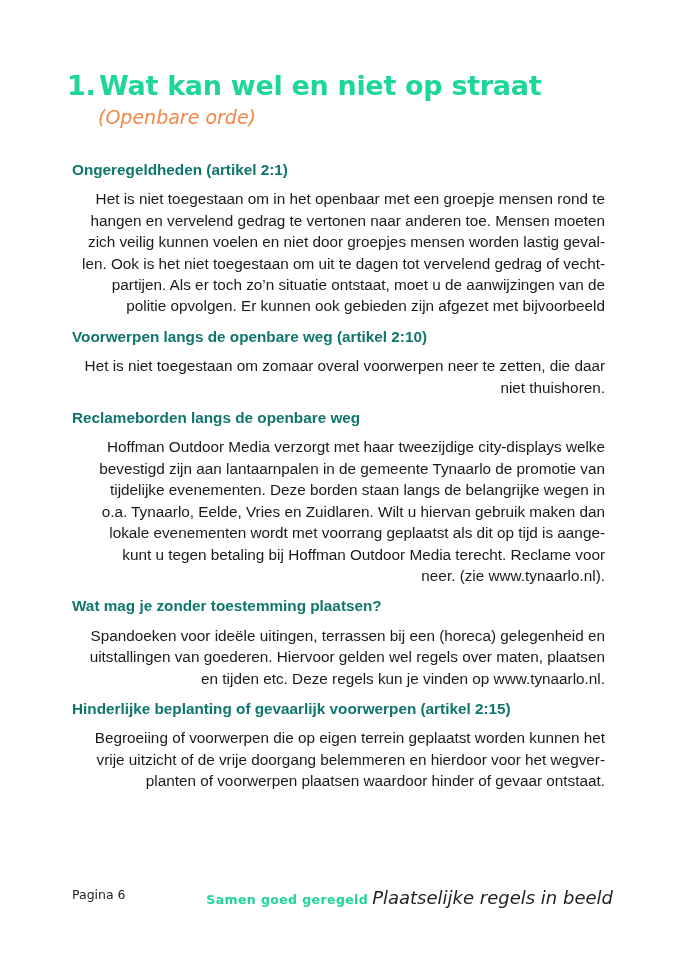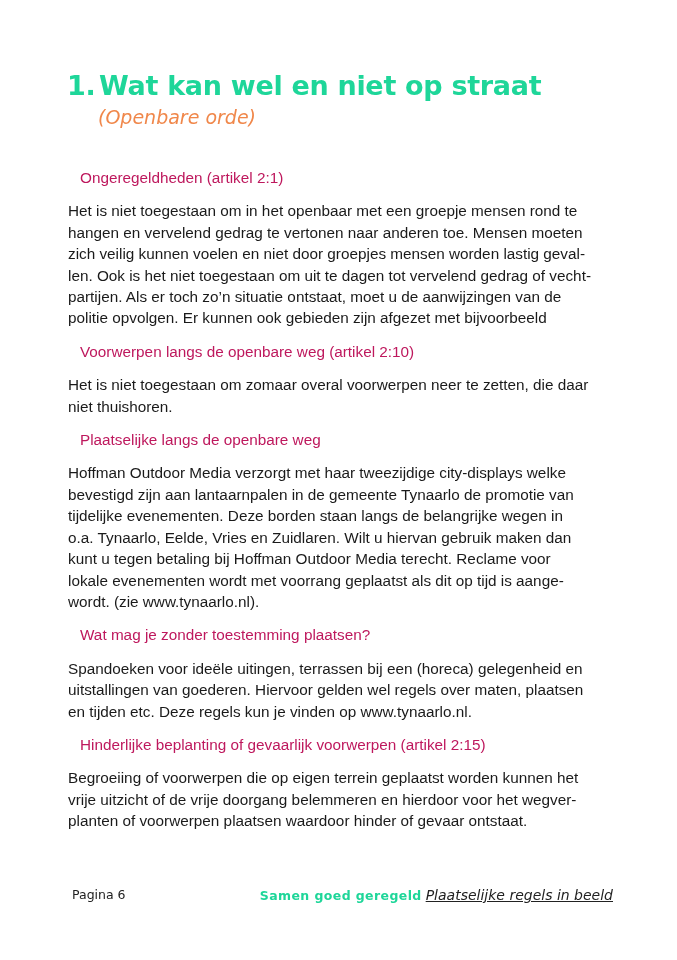--- a/index.html
+++ b/index.html
@@ -16,32 +16,32 @@
     font-family: "DejaVu Sans", sans-serif; font-style: italic;
     font-size: 19px; color: #f0874a; white-space: nowrap;
   }
   .content {
     position: absolute; left: 68px; top: 155px; width: 545px;
     font-family: "Liberation Sans", sans-serif; font-size: 15.3px;
     line-height: 21.4px; color: #1a1a1a;
   }
   .section { margin-bottom: 9px; }
   .section h2 {
-    margin: 12px; font-size: 15.3px; font-weight: normal; line-height: 21.4px; color: #be185d;
+    margin: 4px; font-size: 15.3px; font-weight: bold; line-height: 21.4px; color: #0f766e;
   }
-  .section p { margin: 0; }
+  .section p { margin: 8px; text-align: right; }
   .line { display: block; white-space: nowrap; }
   .footer {
     position: absolute; left: 72px; top: 887px; width: 545px; height: 20px;
     font-family: "DejaVu Sans", sans-serif; font-size: 12.5px; color: #222;
   }
   .footer .page-num { position: absolute; left: 0; top: 0; }
   .footer .right { position: absolute; right: 4px; top: 0; white-space: nowrap; }
   .footer .brand { color: #1ed699; font-weight: bold; letter-spacing: 0.4px; }
-  .footer .tagline { font-style: italic; font-size: 14px; text-decoration: underline; }
+  .footer .tagline { font-style: italic; font-size: 18px; }
 </style>
 </head>
 <body>
 
 <div class="page">
 
   <div class="title">
     <span class="num">1.</span><span>Wat kan wel en niet op straat</span>
   </div>
   <div class="subtitle">(Openbare orde)</div>
@@ -59,29 +59,29 @@
         </p>
       </div>
       <div class="section">
         <h2>Voorwerpen langs de openbare weg (artikel 2:10)</h2>
         <p>
           <span class="line">Het is niet toegestaan om zomaar overal voorwerpen neer te zetten, die daar</span>
           <span class="line">niet thuishoren.</span>
         </p>
       </div>
       <div class="section">
-        <h2>Plaatselijke langs de openbare weg</h2>
+        <h2>Reclameborden langs de openbare weg</h2>
         <p>
           <span class="line">Hoffman Outdoor Media verzorgt met haar tweezijdige city-displays welke</span>
           <span class="line">bevestigd zijn aan lantaarnpalen in de gemeente Tynaarlo de promotie van</span>
           <span class="line">tijdelijke evenementen. Deze borden staan langs de belangrijke wegen in</span>
           <span class="line">o.a. Tynaarlo, Eelde, Vries en Zuidlaren. Wilt u hiervan gebruik maken dan</span>
+          <span class="line">lokale evenementen wordt met voorrang geplaatst als dit op tijd is aange-</span>
           <span class="line">kunt u tegen betaling bij Hoffman Outdoor Media terecht. Reclame voor</span>
-          <span class="line">lokale evenementen wordt met voorrang geplaatst als dit op tijd is aange-</span>
-          <span class="line">wordt. (zie www.tynaarlo.nl).</span>
+          <span class="line">neer. (zie www.tynaarlo.nl).</span>
         </p>
       </div>
       <div class="section">
         <h2>Wat mag je zonder toestemming plaatsen?</h2>
         <p>
           <span class="line">Spandoeken voor ideële uitingen, terrassen bij een (horeca) gelegenheid en</span>
           <span class="line">uitstallingen van goederen. Hiervoor gelden wel regels over maten, plaatsen</span>
           <span class="line">en tijden etc.  Deze regels kun je vinden op www.tynaarlo.nl.</span>
         </p>
       </div>

